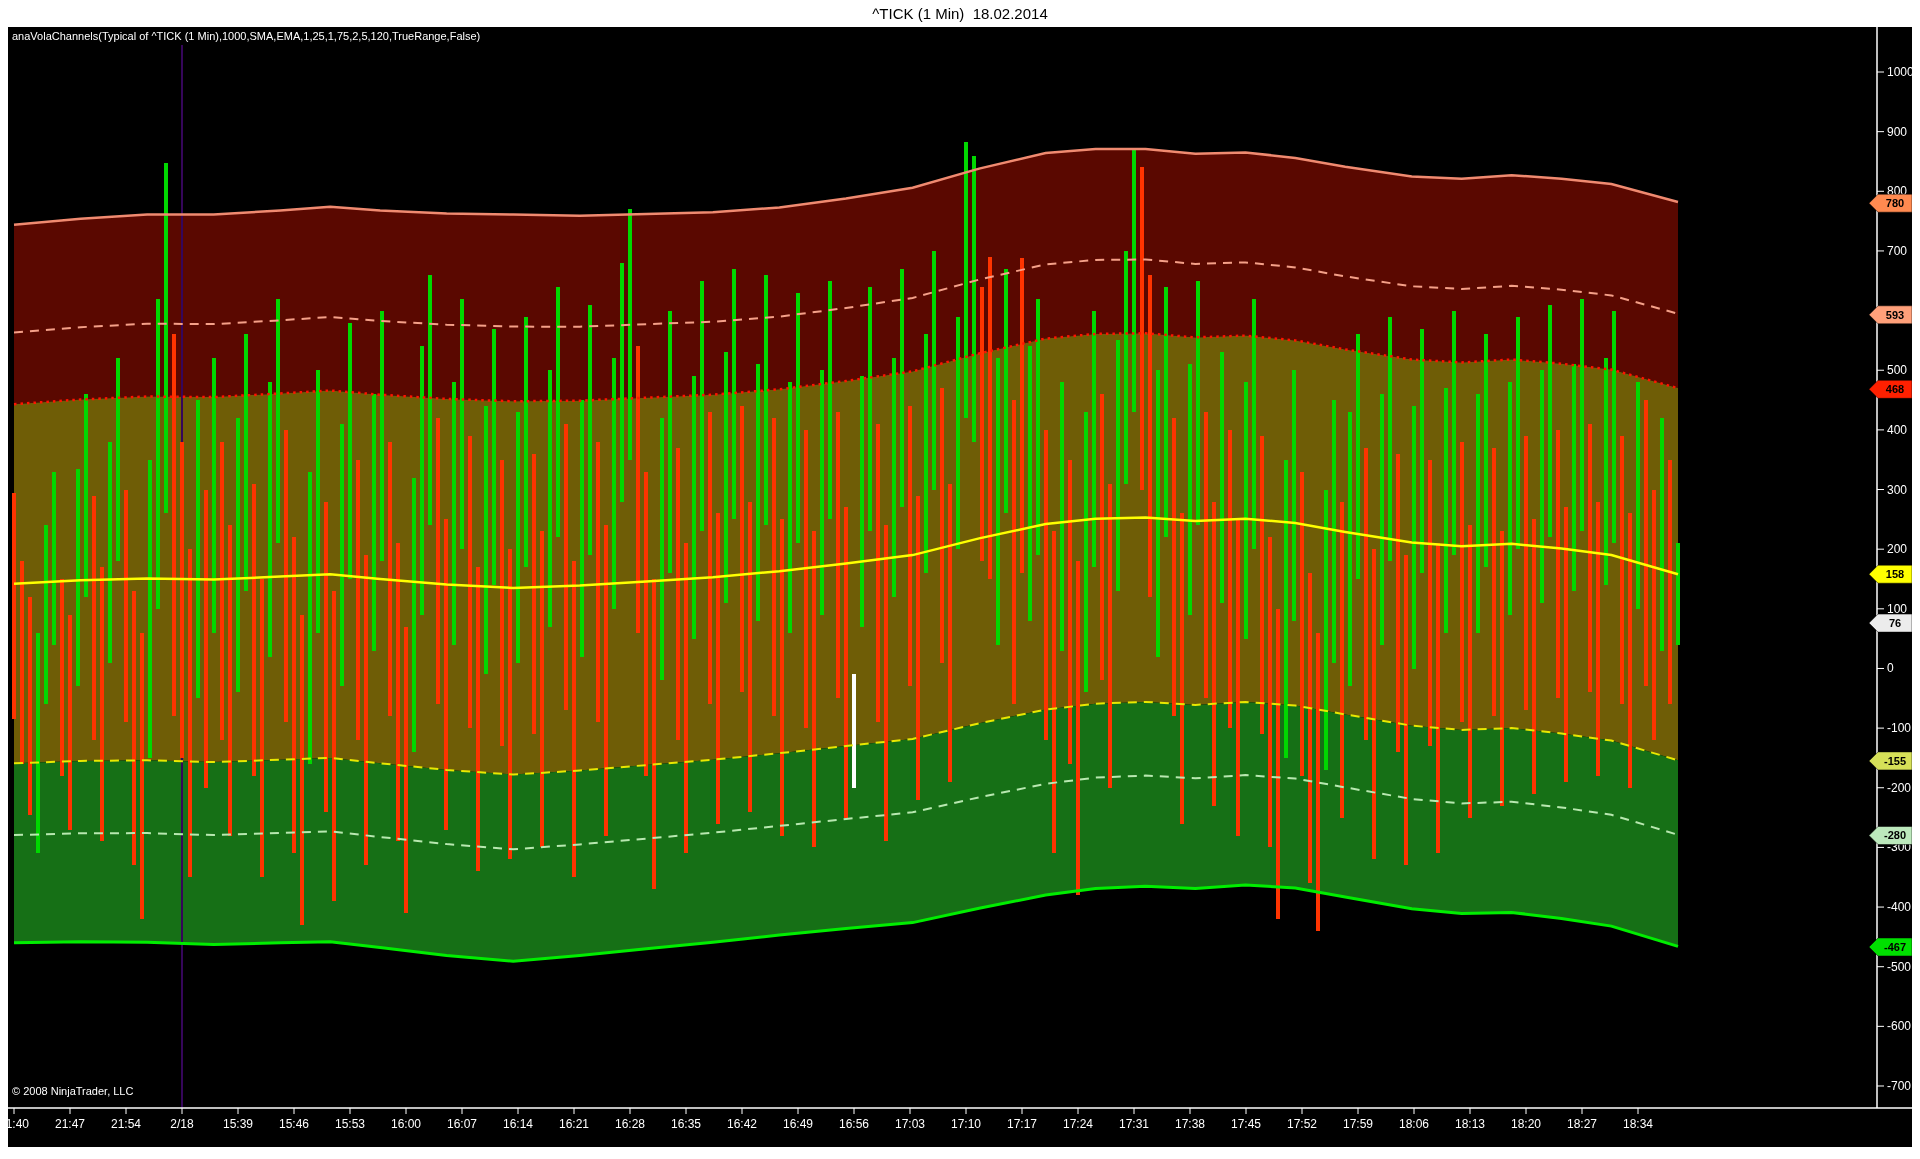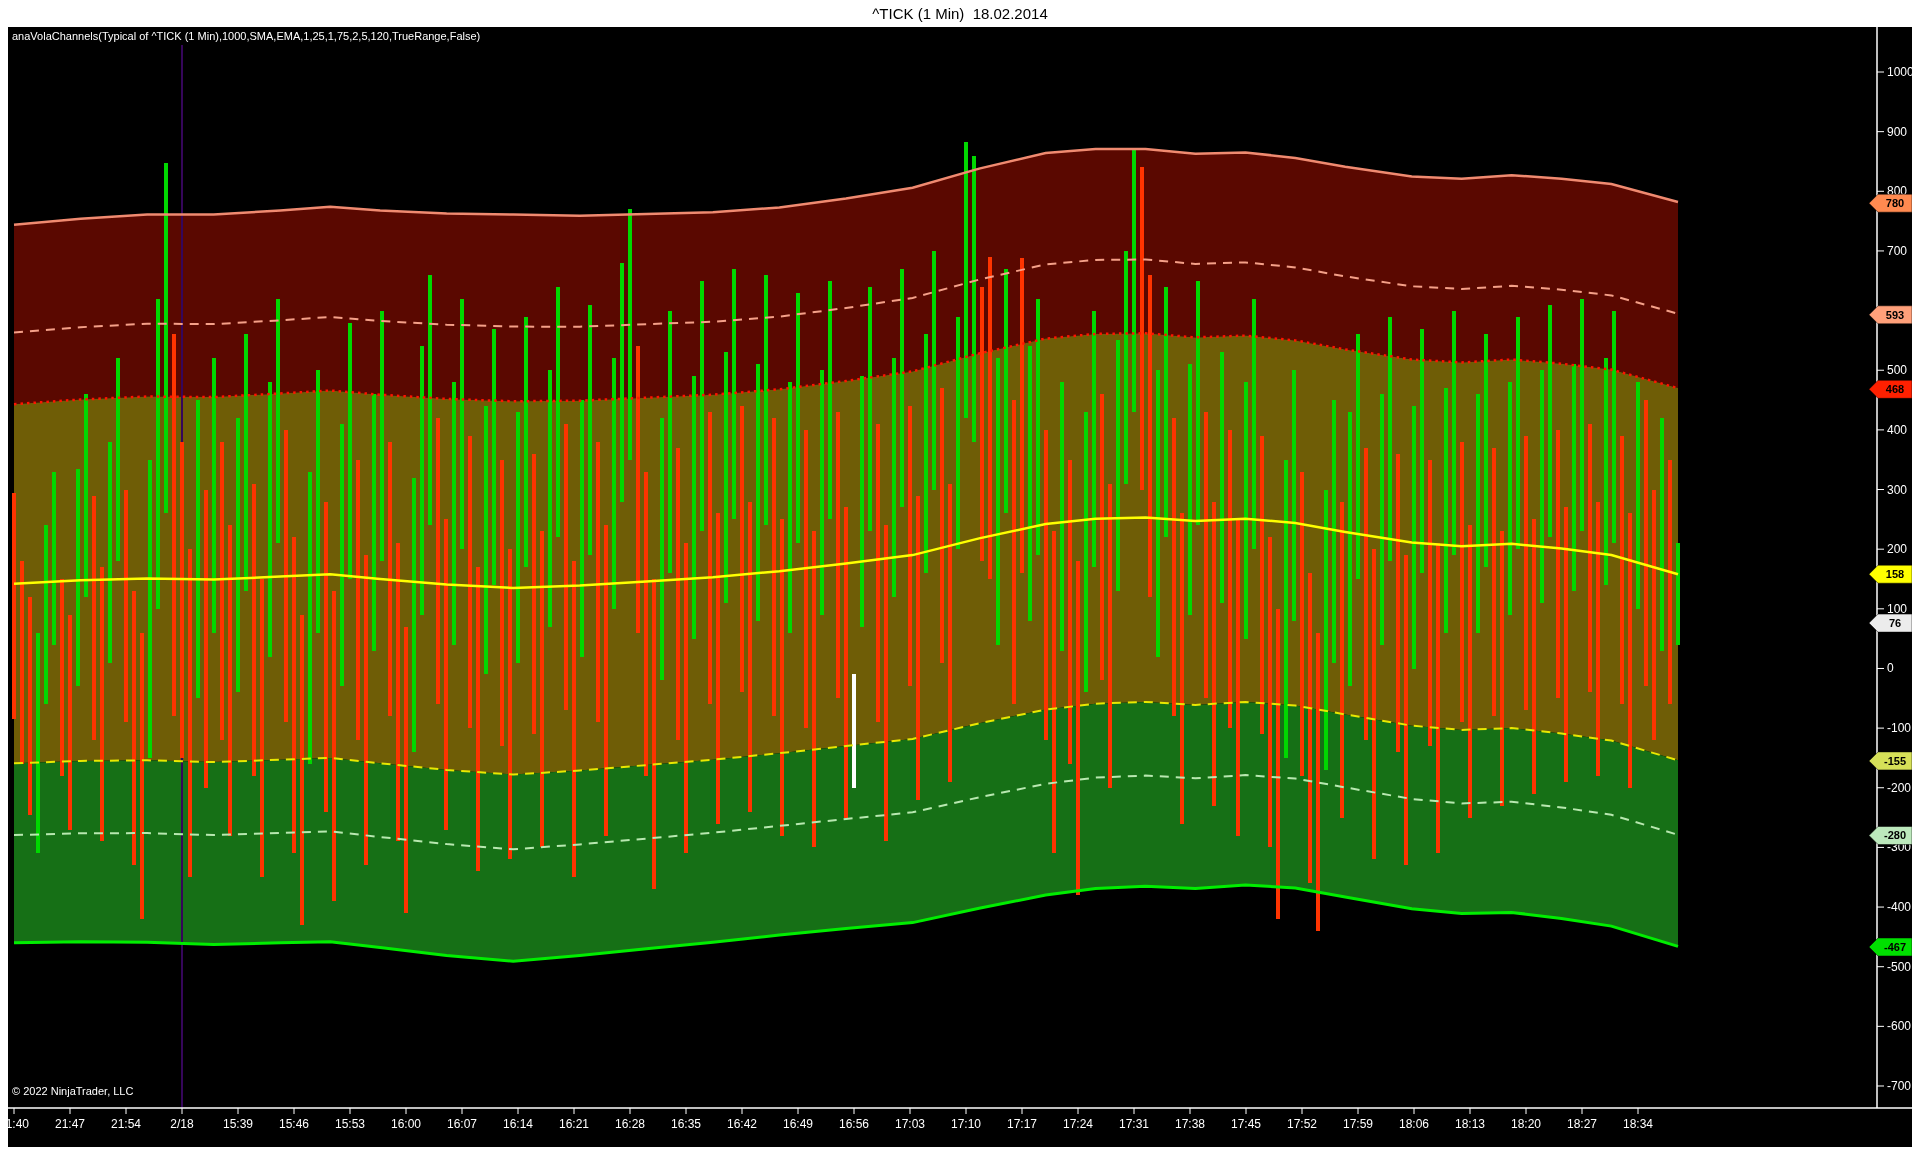--- a/index.html
+++ b/index.html
@@ -382,15 +382,15 @@
             <polygon points="1861,808.5 1870,799.5 1904,799.5 1904,817.5 1870,817.5" fill="#bce8bc" stroke="#000000" stroke-width="0.5"></polygon>
             <text x="1887" y="812.4816" fill="#000000" font-size="11" font-weight="bold" text-anchor="middle">-280</text>
           </g>
           <g>
             <polygon points="1861,920.0 1870,911.0 1904,911.0 1904,929.0 1870,929.0" fill="#00e000" stroke="#000000" stroke-width="0.5"></polygon>
             <text x="1887" y="924.02149" fill="#000000" font-size="11" font-weight="bold" text-anchor="middle">-467</text>
           </g>
         </g>
       </svg>
     <div class="indicator-label">anaVolaChannels(Typical of ^TICK (1 Min),1000,SMA,EMA,1,25,1,75,2,5,120,TrueRange,False)</div>
-    <div class="copyright">© 2022 NinjaTrader, LLC</div>
+    <div class="copyright">© 2008 NinjaTrader, LLC</div>
   </div>
 </div>
 
 </body></html>

